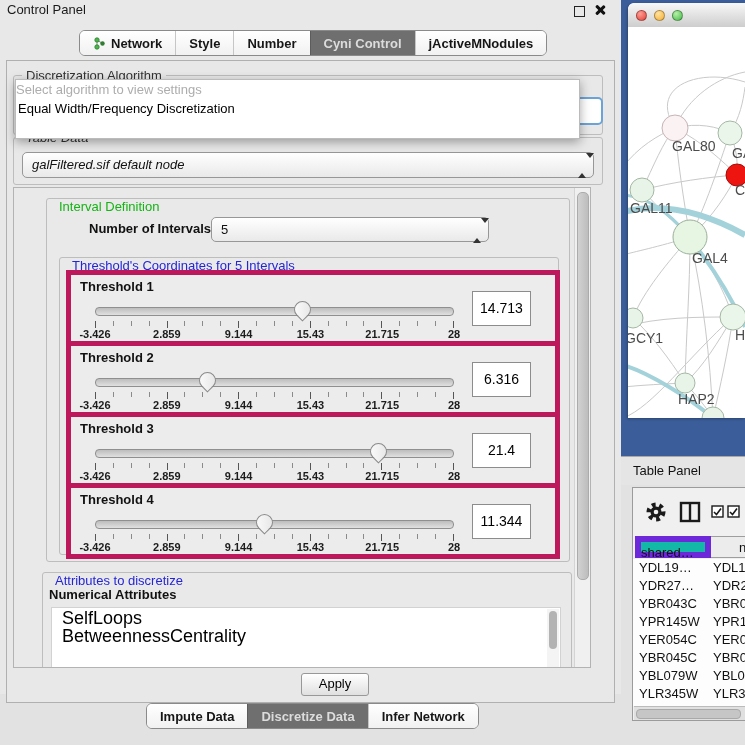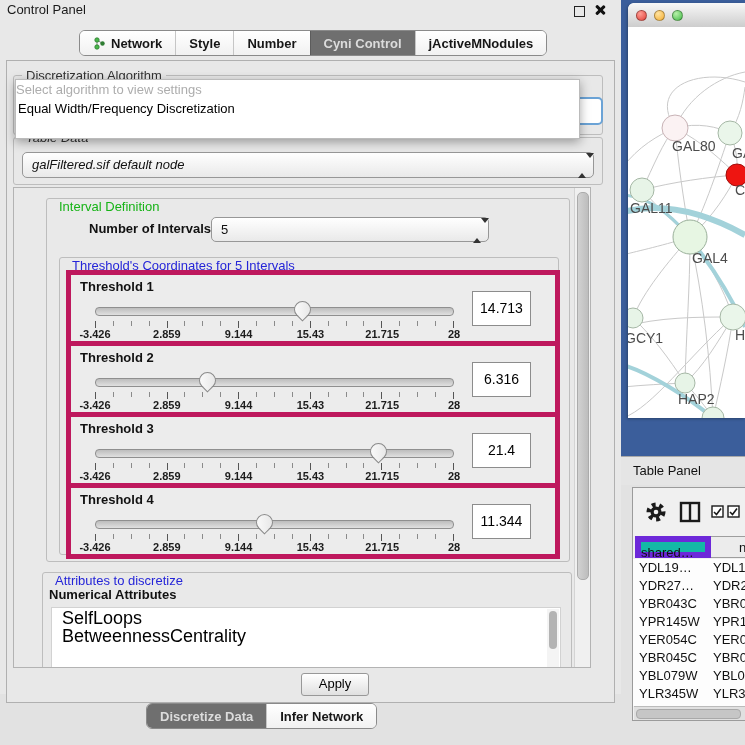--- a/index.html
+++ b/index.html
@@ -238,20 +238,23 @@
 
       <div id="sp-vsb">
           <div class="thumb"></div>
         </div>
     </div>
 
     <div id="apply-btn">Apply</div>
   </div>
 
   <div id="tabbar-bottom" class="tabbar">
+    <div class="tab">
+      <span>Impute Data</span>
+    </div>
     <div class="tab selected">
       <span>Discretize Data</span>
     </div>
     <div class="tab">
       <span>Infer Network</span>
     </div>
   </div>
 </div>
 
 <div id="blue-desk"></div>

